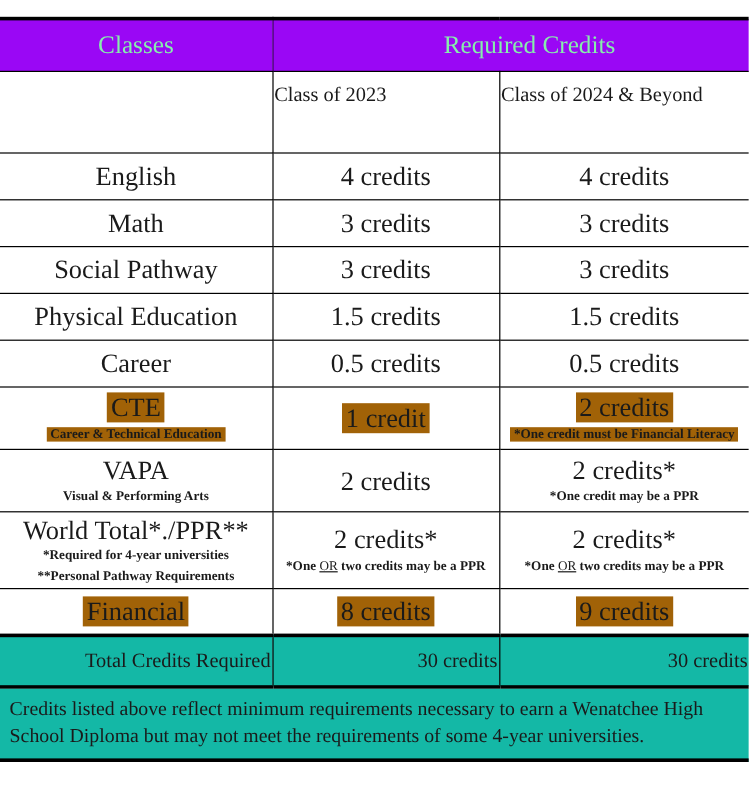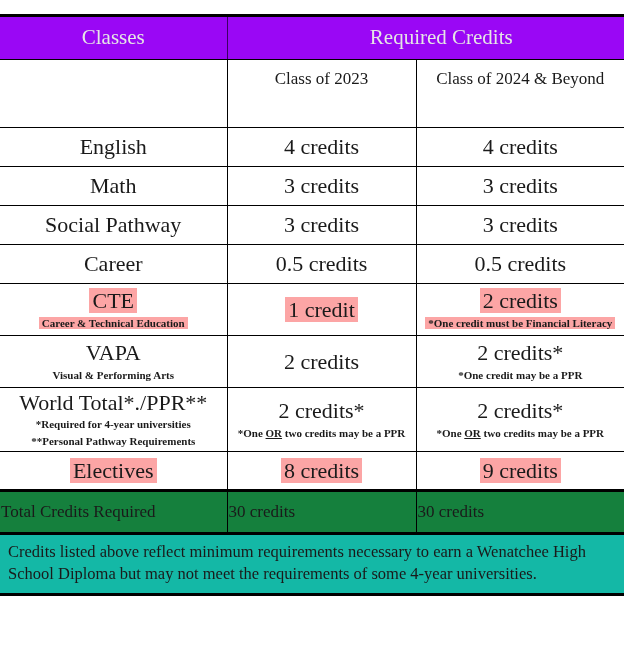--- a/index.html
+++ b/index.html
@@ -28,38 +28,37 @@
     border-top: 3px solid #000000;
   }
 
   table.creds col.c-class    { width: 227px; }
   table.creds col.c-2023     { width: 189px; }
   table.creds col.c-2024     { width: 208px; }
 
   
   tr.hdr-band th {
     background: #9a07f5;
-    color: #e5e5e5;
+    color: #86efac;
     font-weight: normal;
     font-size: 21px;
     line-height: 1.1;
     text-align: center;
     height: 40px;
     vertical-align: middle;
     border-bottom: 1px solid #000;
     border-right: 1px solid #3d0063;
   }
   tr.hdr-band th:last-child { border-right: none; padding-left: 32px; }
 
   
   tr.subhdr td {
     height: 57px;
     vertical-align: top;
     padding-top: 9px;
-    text-align: center;
     font-size: 17px;
     border-bottom: 1px solid #000;
     border-right: 1px solid #000;
   }
   tr.subhdr td:first-child { border-right: 1px solid #000; }
   tr.subhdr td:last-child { border-right: none; }
 
   
   tr.subj td {
     height: 39px;
@@ -73,35 +72,35 @@
   }
   tr.subj td:last-child { border-right: none; }
 
   tr.subj.tall td { height: 52px; }
   tr.subj.taller td { height: 62px; }
 
   .main-line  { display: block; font-size: 22px; line-height: 1.15; }
   .sub-line   { display: block; font-size: 11px; line-height: 1.35; font-weight: bold; margin-top: 2px; }
 
   .hl {
-    background: #fca5a5;
+    background: #a16207;
     padding: 0 3px;
     box-decoration-break: clone;
     -webkit-box-decoration-break: clone;
   }
 
-  .or-em { font-weight: bold; text-decoration: underline; margin-top: 28px; }
+  .or-em { font-weight: normal; text-decoration: underline; margin-top: 28px; }
 
   
   tr.total td {
     height: 38px;
     vertical-align: middle;
-    text-align: left;
+    text-align: right;
     font-size: 17px;
-    background: #15803d;
+    background: #14b8a6;
     border-top: 3px solid #000;
     border-bottom: 3px solid #000;
     border-right: 1px solid #000;
   }
   tr.total td:last-child { border-right: none; }
 
   
   .footnote {
     width: 624px;
     box-sizing: border-box;
@@ -167,20 +166,31 @@
             <span class="main-line">Social Pathway</span>
           </td>
         <td>
             <span class="main-line">3 credits</span>
           </td>
         <td>
             <span class="main-line">3 credits</span>
           </td>
       </tr>
 
+      <tr class="subj">
+        <td>
+            <span class="main-line">Physical Education</span>
+          </td>
+        <td>
+            <span class="main-line">1.5 credits</span>
+          </td>
+        <td>
+            <span class="main-line">1.5 credits</span>
+          </td>
+      </tr>
 
       <tr class="subj">
         <td>
             <span class="main-line">Career</span>
           </td>
         <td>
             <span class="main-line">0.5 credits</span>
           </td>
         <td>
             <span class="main-line">0.5 credits</span>
@@ -226,21 +236,21 @@
           <span class="sub-line"><span>*One </span><span class="or-em">OR</span><span> two credits may be a PPR</span></span>
         </td>
         <td>
           <span class="main-line">2 credits*</span>
           <span class="sub-line"><span>*One </span><span class="or-em">OR</span><span> two credits may be a PPR</span></span>
         </td>
       </tr>
 
       <tr class="subj">
         <td>
-            <span class="main-line"><span class="hl">Electives</span></span>
+            <span class="main-line"><span class="hl">Financial</span></span>
           </td>
         <td>
             <span class="main-line"><span class="hl">8 credits</span></span>
           </td>
         <td>
             <span class="main-line"><span class="hl">9 credits</span></span>
           </td>
       </tr>
 
       <tr class="total">

